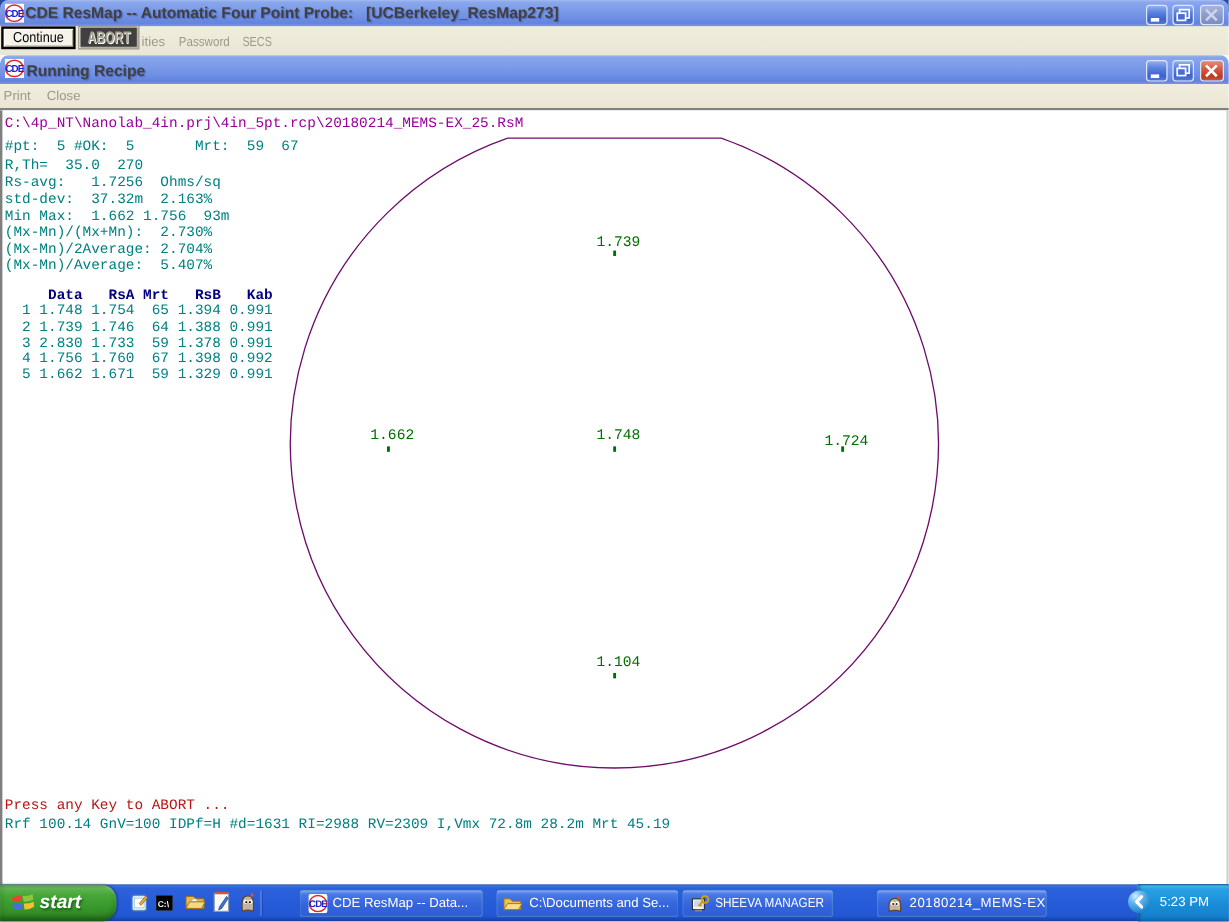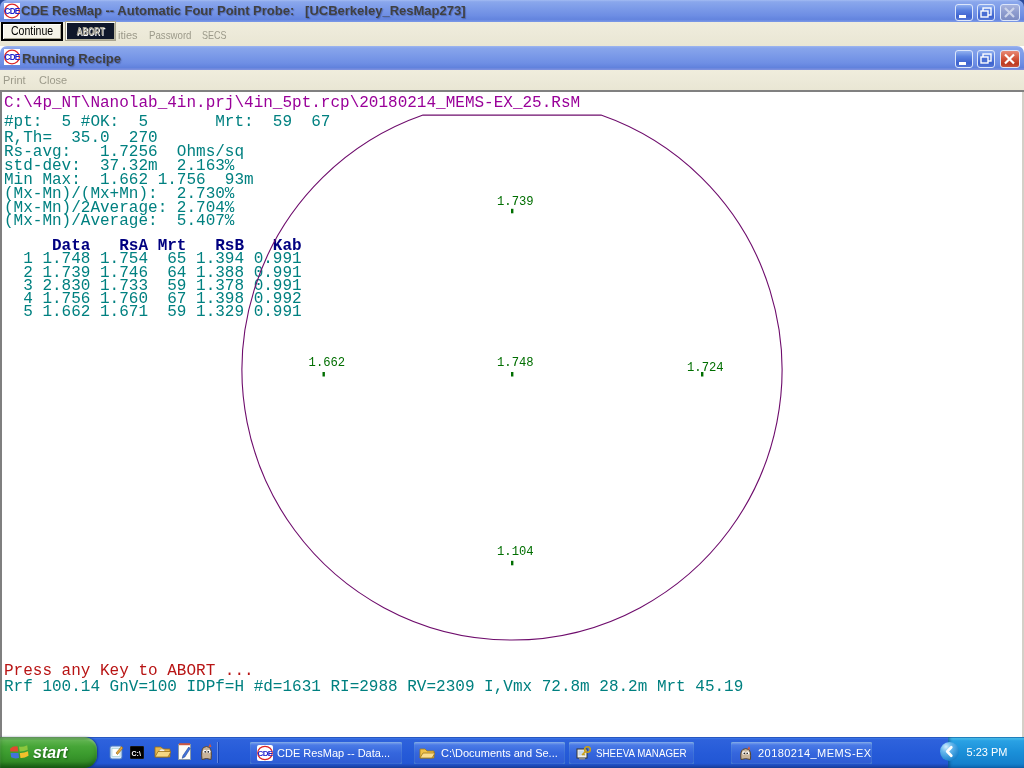--- a/index.html
+++ b/index.html
@@ -16,24 +16,24 @@
 .wb-blue{background:linear-gradient(180deg,#91b0ef 0%,#5b82e0 35%,#3e63cf 75%,#5577d6 100%)}
 .wb-gray{background:linear-gradient(180deg,#a8b4dd 0%,#8d9cce 50%,#7c8cc2 100%)}
 .wb-red{background:linear-gradient(180deg,#e88b76 0%,#d4563c 45%,#bc3a20 80%,#ca5540 100%)}
 
 #mb1{left:0;top:22px;width:1024px;height:24px;background:linear-gradient(180deg,#f0eddd,#e9e6d4)}
 #mb2{left:0;top:70px;width:1024px;height:20px;background:linear-gradient(180deg,#f0eddd,#e9e6d4)}
 .mitem{color:#9c9a8a;font-size:11px}
 #contsep{left:0;top:90px;width:1024px;height:2px;background:#808080}
 
 #btncont{left:1px;top:22px;width:62px;height:19px;background:#f6f4ea;border:2px solid #000;box-shadow:inset 1px 1px 0 #fff,inset -1px -1px 0 #a9a593;color:#000;font-size:12px;text-align:center;line-height:15px}
-#btnabort{left:65px;top:21px;width:51px;height:20px;background:#0f172a;border:1px solid #a8a491;box-shadow:inset 1px 1px 0 #fdfdf8,inset -1px -1px 0 #b5b29c;color:#aaa695;font-size:11px;font-weight:bold;text-align:center;line-height:18px;text-shadow:1px 1px 0 #fff}
+#btnabort{left:65px;top:21px;width:51px;height:20px;background:#404040;border:1px solid #a8a491;box-shadow:inset 1px 1px 0 #fdfdf8,inset -1px -1px 0 #b5b29c;color:#aaa695;font-size:14px;font-weight:bold;text-align:center;line-height:18px;text-shadow:1px 1px 0 #fff}
 
 #content{left:0;top:92px;width:1024px;height:645px;background:#fff;border-left:2px solid #7f7f7f;border-right:2px solid #d4d0c8}
-pre,.mono{font-family:"Liberation Mono",monospace;font-size:16px;line-height:14px;white-space:pre}
+pre,.mono{font-family:"Liberation Mono",monospace;font-size:12px;line-height:14px;white-space:pre}
 .tline{left:4px;line-height:12px}
 .purple{color:#990099}
 .teal{color:#008080}
 .navy{color:#000080}
 .green{color:#006e00;line-height:12px;font-size:12.2px}
 .red{color:#b81414}
 
 
 #taskbar{left:0;top:737px;width:1024px;height:31px;background:linear-gradient(180deg,#1c44a5 0%,#3a74e8 4%,#2e62dc 9%,#255ad8 55%,#2257d4 85%,#1941a5 97%,#123a90 100%)}
 #startbtn{left:0;top:737px;width:97px;height:31px;border-radius:0 13px 13px 0;background:linear-gradient(180deg,#2a6e23 0%,#60b450 10%,#47a638 30%,#3b9b2e 55%,#338c27 80%,#1f6a1a 100%);box-shadow:inset 0 -3px 5px rgba(0,50,0,.35),inset 0 2px 2px rgba(255,255,255,.25),1px 0 2px rgba(0,20,80,.5)}

